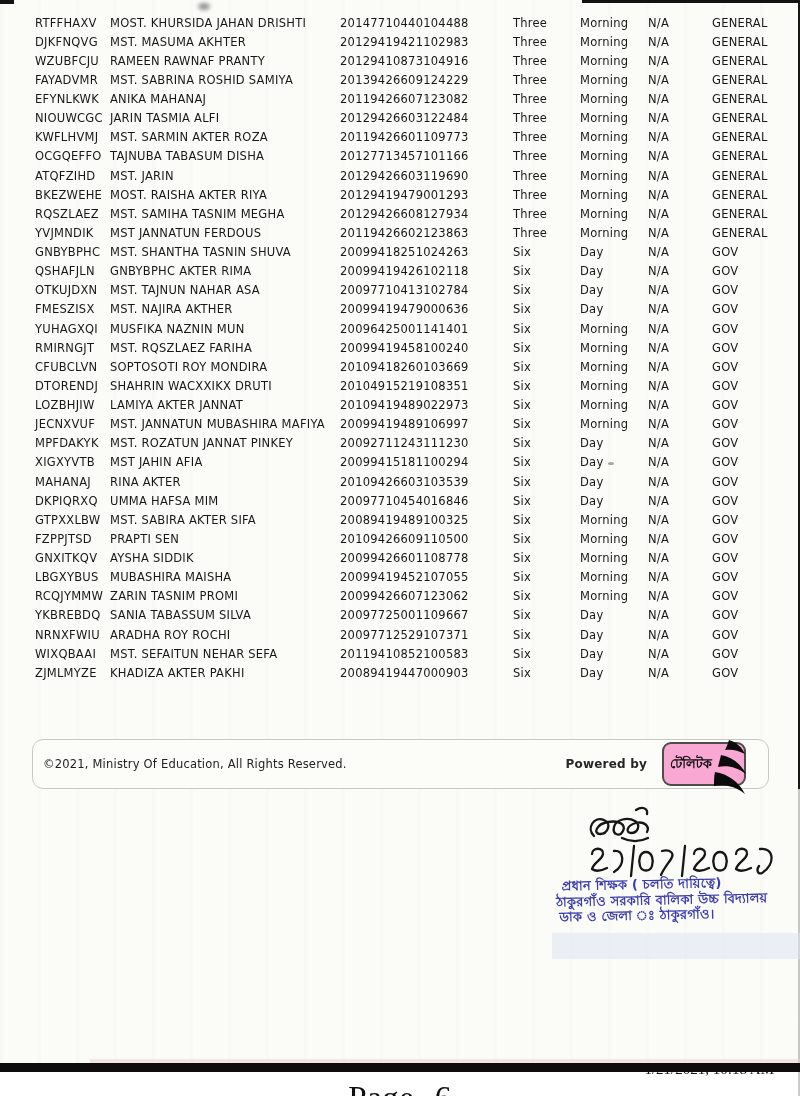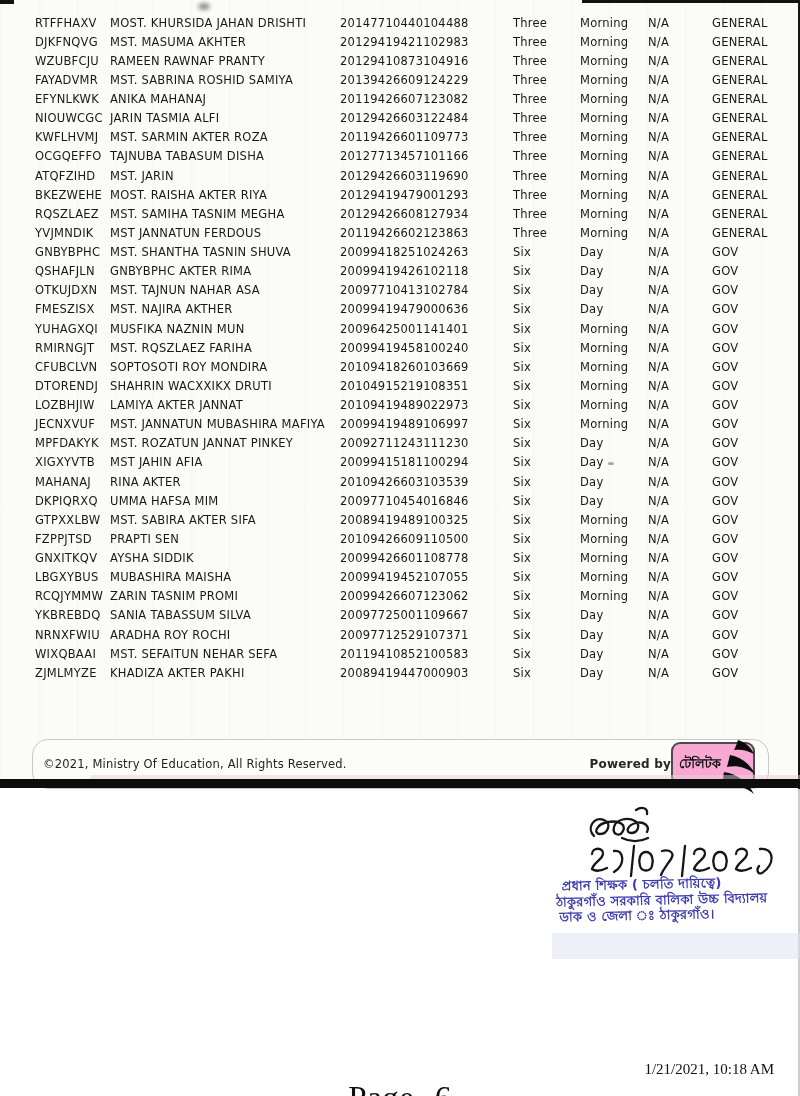--- a/index.html
+++ b/index.html
@@ -1,43 +1,43 @@
 <!DOCTYPE html>
 <html style="--stamp-color: #3c3cae;"><head>
 <meta charset="utf-8">
 <style>
   html,body{margin:0;padding:0;}
   body{width:800px;height:1096px;overflow:hidden;}
   .page{
-    position:relative;width:800px;height:788px;
+    position:relative;width:800px;height:1072px;
     background:
       repeating-linear-gradient(90deg, rgba(120,120,110,.025) 0 3px, rgba(0,0,0,0) 3px 38px),
       #fbfbf8;
     font-family:"DejaVu Sans","Liberation Sans",sans-serif;
     color:#1c1c1c;
   }
   
   .tbl{position:absolute;top:13px;left:0;width:100%;}
   .row{
     display:grid;
     grid-template-columns:75px 230px 173px 67px 68px 64px 1fr;
     padding-left:35px;height:19.14px;align-items:center;
   }
   .row span{
     font-size:11.5px;letter-spacing:.25px;white-space:nowrap;
     color:#181818;
   }
   
   .copybar{
     position:absolute;left:32px;top:739px;width:737px;height:50px;
-    border:1px solid #c9c9c4;border-radius:16px;background:#fcfcf9;
+    border:1px solid #c9c9c4;border-radius:11px;background:#fcfcf9;
     display:flex;align-items:center;padding-left:10px;box-sizing:border-box;
   }
   .copy-text{font-size:11.5px;color:#222;letter-spacing:.2px;}
-  .pow-group{margin-left:auto;display:flex;align-items:center;margin-right:13px;}
+  .pow-group{margin-left:auto;display:flex;align-items:center;gap:15px;margin-right:22px;}
   .pow-text{font-size:12px;font-weight:bold;color:#262626;letter-spacing:.2px;}
   .tlogo{
     position:relative;width:84px;height:44px;border:2px solid #4c4c4c;border-radius:9px;
     background:#f9a8d4;box-sizing:border-box;
   }
   .tlogo .bn-word{
     position:absolute;left:6px;top:50%;transform:translateY(-50%);
     font-size:13px;font-weight:bold;color:#0c0c0c;white-space:nowrap;
   }
   .tlogo svg{position:absolute;right:-6px;top:-6px;}

